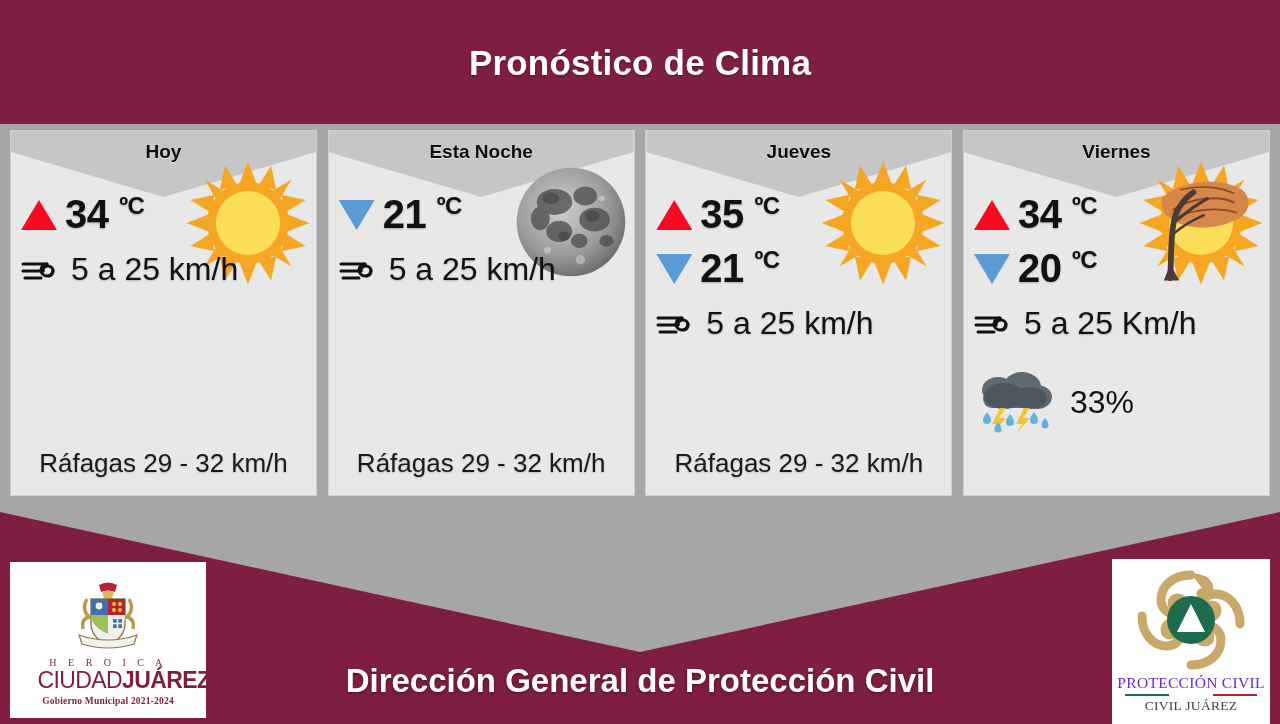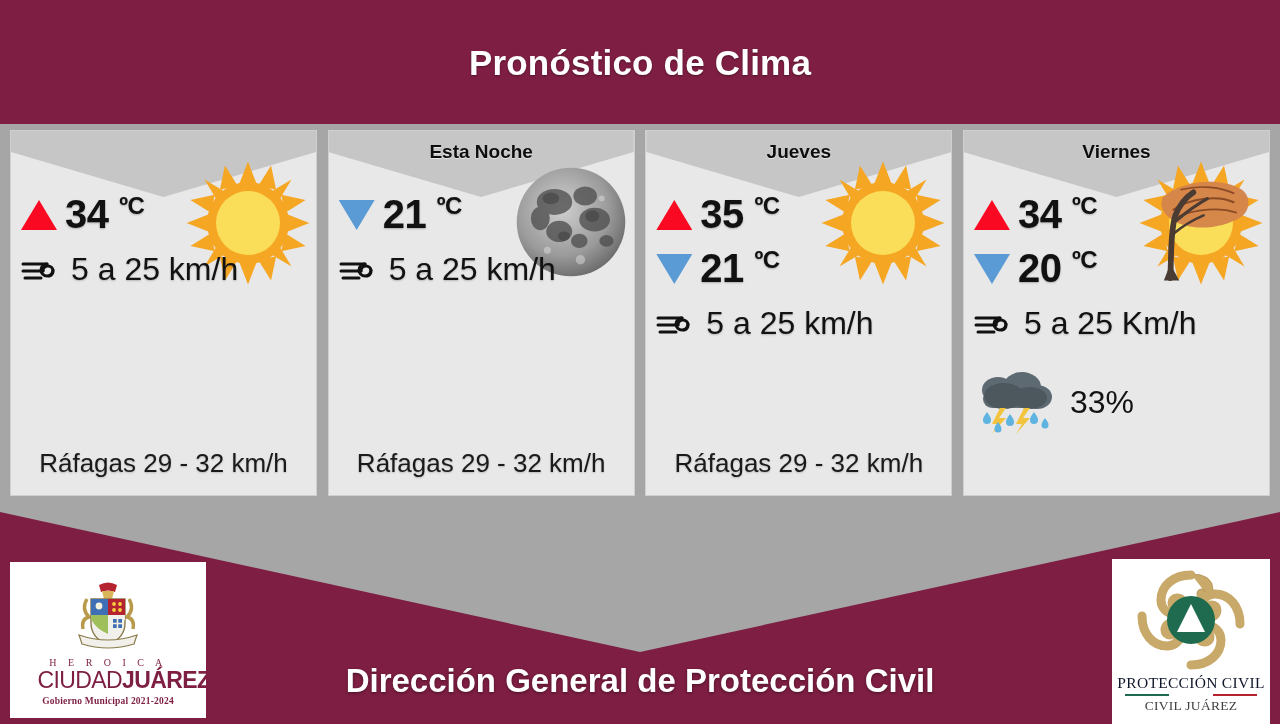--- a/index.html
+++ b/index.html
@@ -148,21 +148,21 @@
   }
   .lg-city b { font-weight:bold; }
   .lg-city span.thin { font-weight:400;margin-left:32px; }
   .lg-gob {
     font-size:9.5px; color:#7d1e42; font-weight:bold;
     letter-spacing:.2px; margin-top:4px;
     font-family:"Liberation Serif", serif;
   }
 
   .pc-title {
-    font-size:15.5px; color:#0f172a; letter-spacing:.3px;
+    font-size:15.5px; color:#6d28d9; letter-spacing:.3px;
     font-family:"Liberation Serif", serif; margin-top:4px;
   }
   .pc-rule { width:132px; height:2px; display:flex; margin:2px 0; }
   .pc-rule i { flex:1; height:100%; display:block; }
   .pc-sub {
     font-size:13.5px; color:#3f3f3f; letter-spacing:.3px;
     font-family:"Liberation Serif", serif;
   }
 </style>
 </head>
@@ -172,20 +172,21 @@
   <div class="head-line">Pronóstico de Clima</div>
 </div>
 
 <div id="stage"></div>
 <div id="chevron"></div>
 
 <div id="cards">
 
   <div class="card">
     <div class="card-notch"></div>
+    <div class="card-title">Hoy</div>
 
     <svg class="art" viewBox="0 0 100 100">
       <g fill="#f5a623">
         <polygon points="50,2 57,20 43,20"></polygon>
           <polygon points="50,98 43,80 57,80"></polygon>
         <polygon points="2,50 20,43 20,57"></polygon>
           <polygon points="98,50 80,57 80,43"></polygon>
         <polygon points="16,16 31,25 25,31"></polygon>
           <polygon points="84,84 69,75 75,69"></polygon>
         <polygon points="84,16 75,31 69,25"></polygon>

